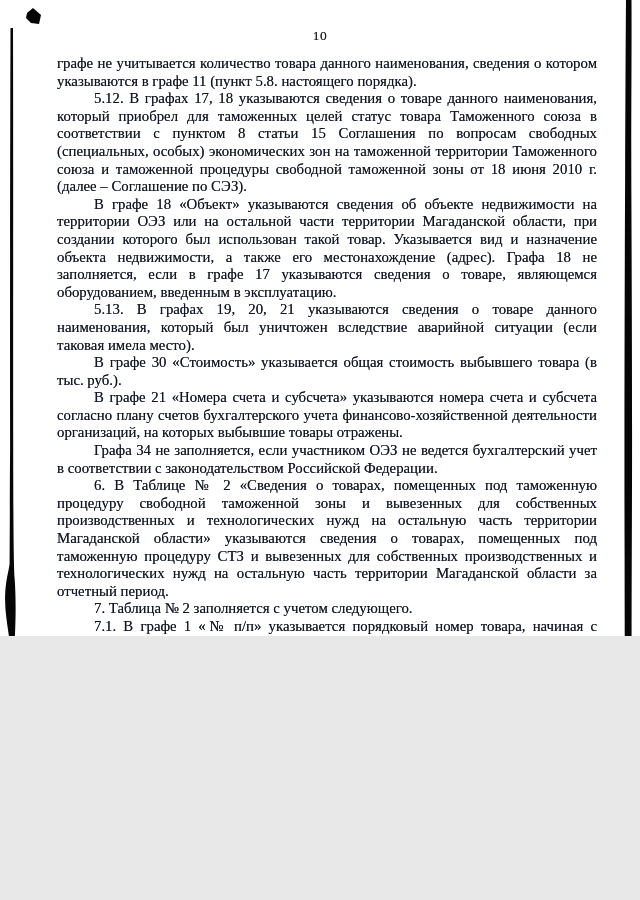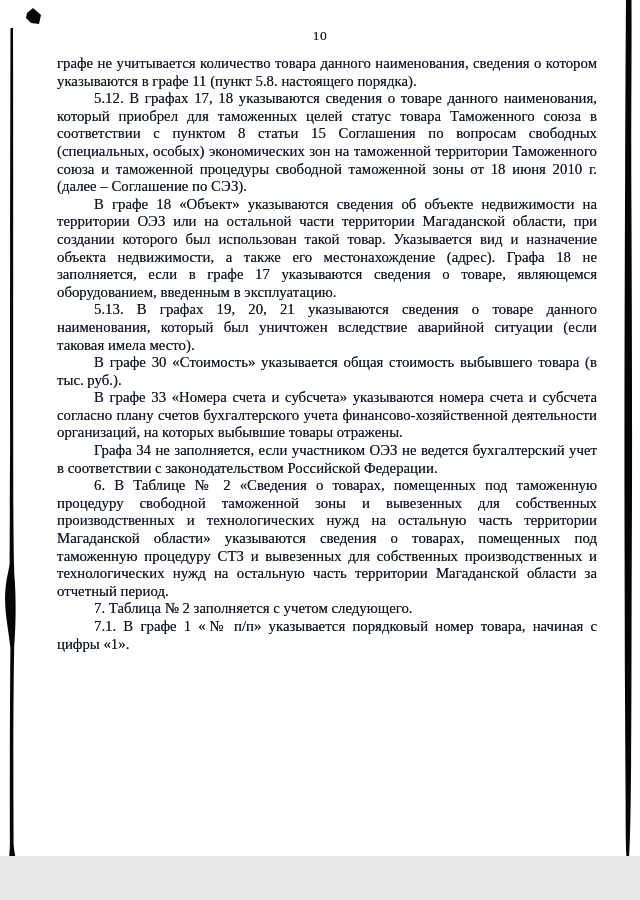--- a/index.html
+++ b/index.html
@@ -1,19 +1,19 @@
 <!DOCTYPE html>
 <html><head>
 <meta charset="utf-8">
 <style>
   html, body { margin: 0; padding: 0; background: #e8e8e8; }
   .page {
     position: relative;
     width: 640px;
-    height: 856px;
+    height: 636px;
     background: #ffffff;
     overflow: hidden;
     font-family: "Liberation Serif", serif;
   }
   .artifact-layer {
     position: absolute;
     left: 0; top: 0;
     width: 640px; height: 900px;
     pointer-events: none;
   }
@@ -84,20 +84,20 @@
   </svg>
 
   <div class="pagenum">10</div>
 
   <div class="content">
     <p class="para cont">графе не учитывается количество товара данного наименования, сведения о котором указываются в графе 11 (пункт 5.8. настоящего порядка).</p>
     <p class="para">5.12. В графах 17, 18 указываются сведения о товаре данного наименования, который приобрел для таможенных целей статус товара Таможенного союза в соответствии с пунктом 8 статьи 15 Соглашения по вопросам свободных (специальных, особых) экономических зон на таможенной территории Таможенного союза и таможенной процедуры свободной таможенной зоны от 18 июня 2010 г. (далее – Соглашение по СЭЗ).</p>
     <p class="para">В графе 18 «Объект» указываются сведения об объекте недвижимости на территории ОЭЗ или на остальной части территории Магаданской области, при создании которого был использован такой товар. Указывается вид и назначение объекта недвижимости, а также его местонахождение (адрес). Графа 18 не заполняется, если в графе 17 указываются сведения о товаре, являющемся оборудованием, введенным в эксплуатацию.</p>
     <p class="para">5.13. В графах 19, 20, 21 указываются сведения о товаре данного наименования, который был уничтожен вследствие аварийной ситуации (если таковая имела место).</p>
     <p class="para">В графе 30 «Стоимость» указывается общая стоимость выбывшего товара (в тыс. руб.).</p>
-    <p class="para">В графе 33 «Номера счета и субсчета» указываются номера счета и субсчета согласно плану счетов бухгалтерского учета финансово-хозяйственной деятельности организаций, на которых выбывшие товары отражены.</p>
+    <p class="para">В графе 21 «Номера счета и субсчета» указываются номера счета и субсчета согласно плану счетов бухгалтерского учета финансово-хозяйственной деятельности организаций, на которых выбывшие товары отражены.</p>
     <p class="para">Графа 34 не заполняется, если участником ОЭЗ не ведется бухгалтерский учет в соответствии с законодательством Российской Федерации.</p>
     <p class="para">6. В Таблице № 2 «Сведения о товарах, помещенных под таможенную процедуру свободной таможенной зоны и вывезенных для собственных производственных и технологических нужд на остальную часть территории Магаданской области» указываются сведения о товарах, помещенных под таможенную процедуру СТЗ и вывезенных для собственных производственных и технологических нужд на остальную часть территории Магаданской области за отчетный период.</p>
     <p class="para">7. Таблица № 2 заполняется с учетом следующего.</p>
     <p class="para">7.1. В графе 1 «№ п/п» указывается порядковый номер товара, начиная с цифры «1».</p>
   </div>
 
 </div>
 
 </body></html>

